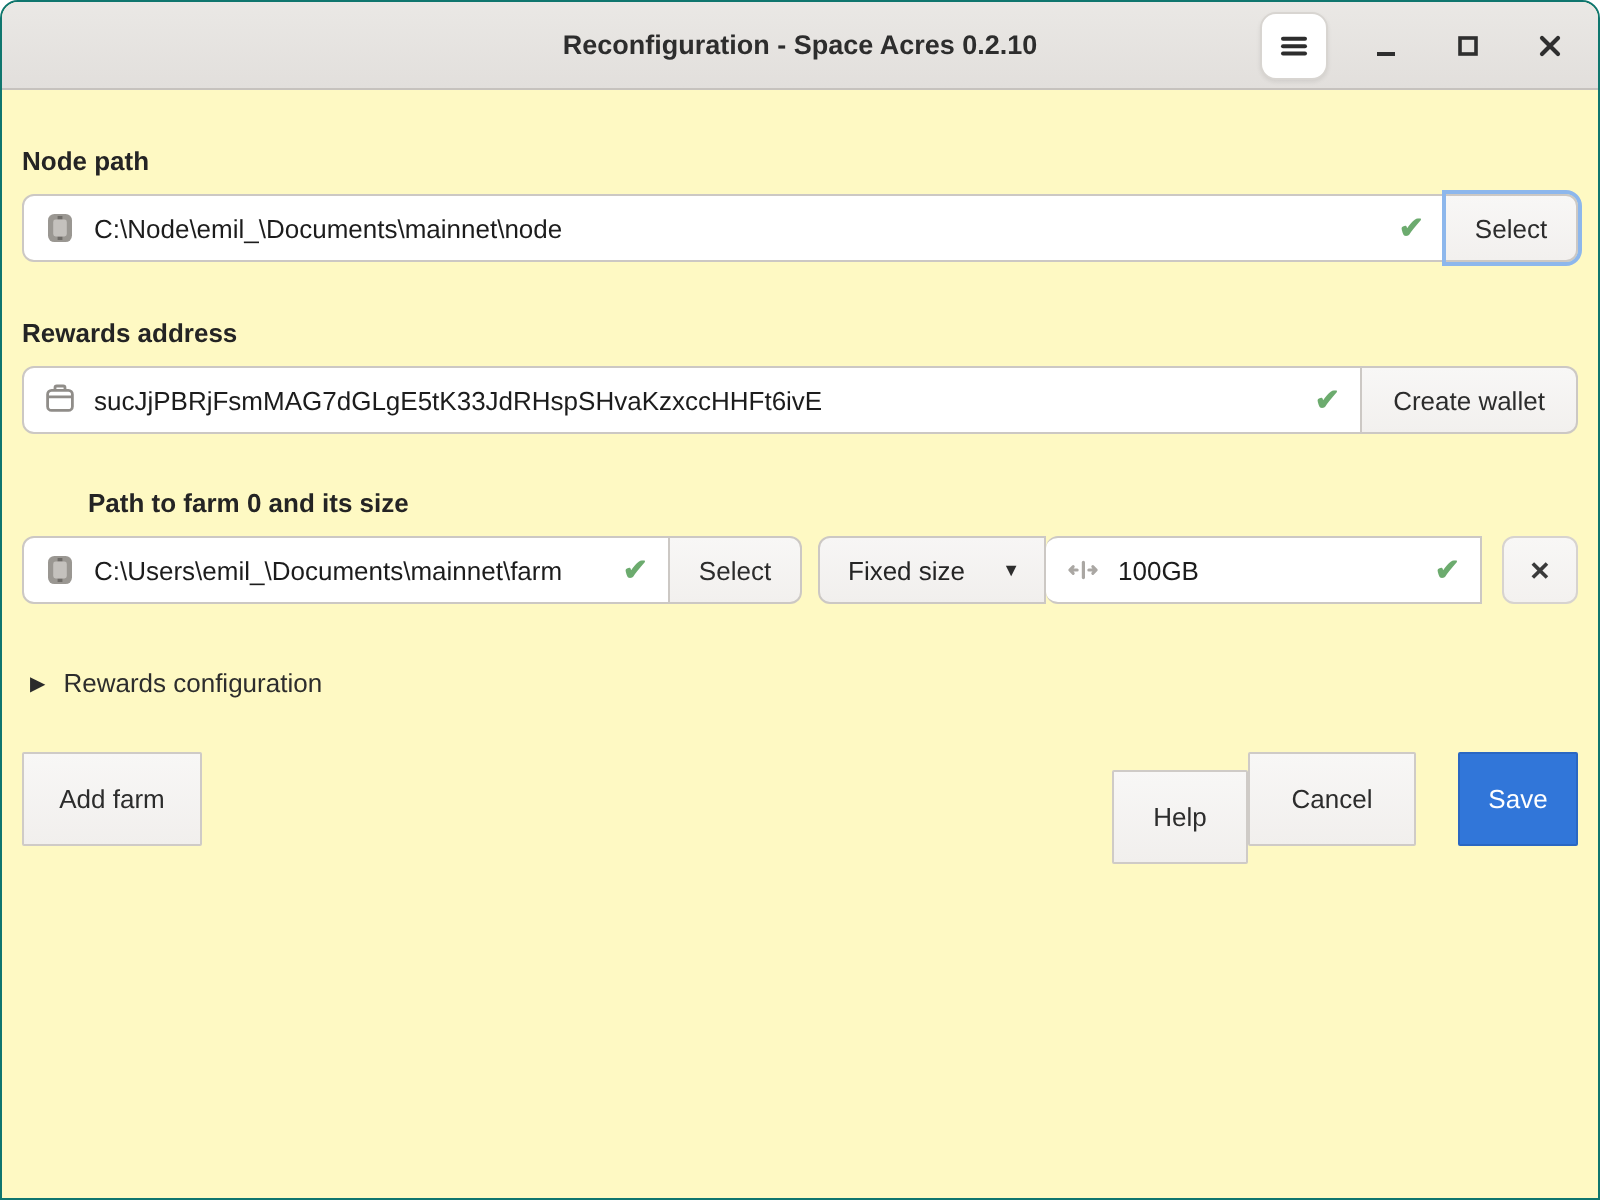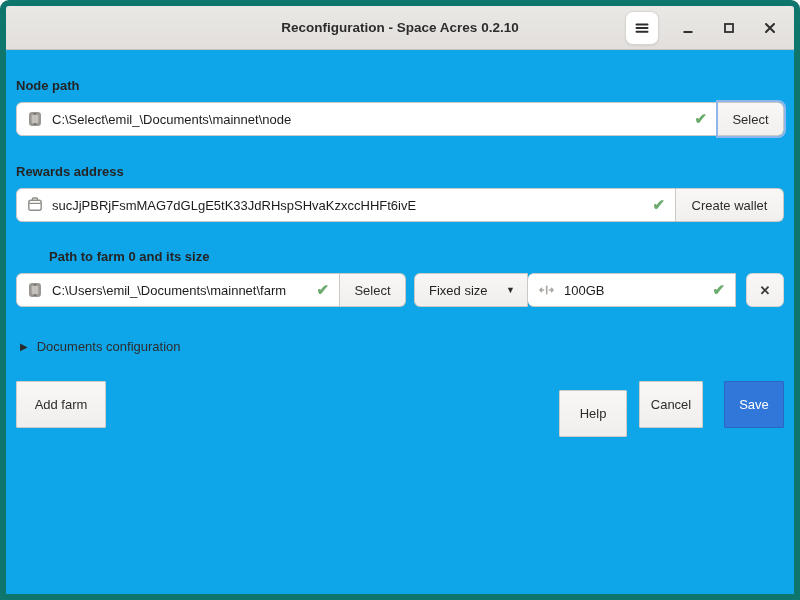--- a/index.html
+++ b/index.html
@@ -1,22 +1,22 @@
 <!DOCTYPE html>
 <html><head>
 <meta charset="utf-8">
 <style>
   * { margin:0; padding:0; box-sizing:border-box; }
   html,body { width:800px; height:600px; background:#ffffff; font-family:"Liberation Sans", sans-serif; }
   .window {
     width:800px; height:600px;
-    border:6px solid #0f766e;
+    border:1px solid #0f766e;
     border-radius:9px 9px 0 0;
     overflow:hidden;
-    background:#0ea5e9;
+    background:#fef9c3;
     position:relative;
   }
   
   .titlebar {
     height:44px;
     background:linear-gradient(#eae8e5,#e2dfdc);
     border-bottom:1px solid #c6c2be;
     position:relative;
     display:flex; align-items:center;
   }
@@ -104,21 +104,21 @@
     height:47px; border-radius:1px;
     background:linear-gradient(#f8f7f6,#f1efed);
     border:1px solid #cfcbc7;
     font-size:13px; color:#2c2c2c;
     display:flex; align-items:center; justify-content:center;
     cursor:pointer;
     font-family:"Liberation Sans", sans-serif;
   }
   .add-farm { width:90px; }
   .help-btn { width:68px; margin-left:auto;margin-top:18px; }
-  .cancel-btn { width:64px; margin-left:12px; }
+  .cancel-btn { width:84px; }
   .save-btn {
     width:60px; margin-left:21px;
     background:#3176d9; border:1px solid #2a67c2; color:#ffffff;
   }
   .ico { display:block; }
 </style>
 </head>
 <body>
 
 <div class="window">
@@ -156,21 +156,21 @@
     <div class="field-label">Node path</div>
     <div class="row">
       <div class="linked" style="flex:1;">
         <div class="entry" style="flex:1;">
           <svg class="ico" width="16" height="16" viewBox="0 0 16 16">
             <rect x="2" y="1" width="12" height="14" rx="3.2" fill="#9a9792"></rect>
             <rect x="4.6" y="3.8" width="6.8" height="8.4" rx="1.2" fill="#c4c1bd"></rect>
             <rect x="6.8" y="2" width="2.4" height="1.6" fill="#6f6c68"></rect>
             <rect x="6.8" y="12.4" width="2.4" height="1.6" fill="#6f6c68"></rect>
           </svg>
-          <span class="text">C:\Select\emil_\Documents\mainnet\node</span>
+          <span class="text">C:\Node\emil_\Documents\mainnet\node</span>
           <span class="check">✔</span>
         </div>
         <button class="btn attach-btn focus-ring">Select</button>
       </div>
     </div>
 
     <div class="field-label">Rewards address</div>
     <div class="row">
       <div class="linked" style="flex:1;">
         <div class="entry" style="flex:1;">
@@ -216,21 +216,21 @@
           <span class="check">✔</span>
         </div>
       </div>
       <button class="icon-btn" style="margin-left:10px;">
           <span>✕</span>
         </button>
     </div>
 
     <div class="expander">
       <span class="tri">▶</span>
-      <span class="lbl">Documents configuration</span>
+      <span class="lbl">Rewards configuration</span>
     </div>
 
     <div class="actions">
       <button class="big-btn add-farm">Add farm</button>
       <button class="big-btn help-btn">Help</button>
       <button class="big-btn cancel-btn">Cancel</button>
       <button class="big-btn save-btn">Save</button>
     </div>
 
   </div>

